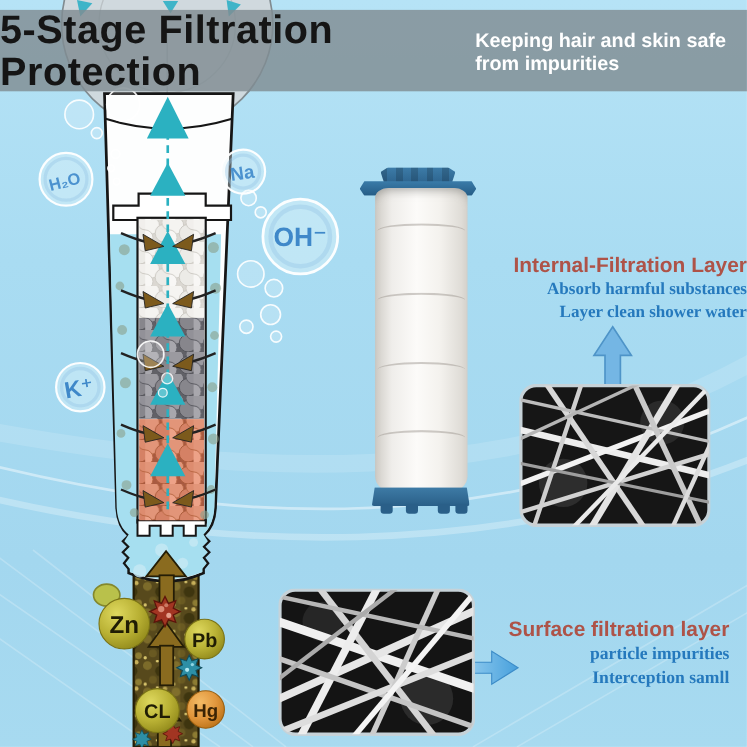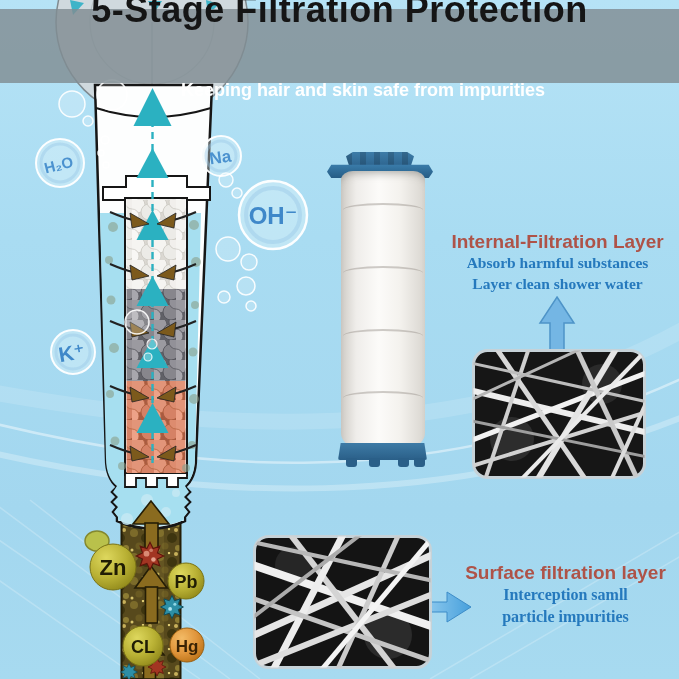--- a/index.html
+++ b/index.html
@@ -7,21 +7,21 @@
     position:relative;width:679px;height:679px;overflow:hidden;
     font-family:"Liberation Sans","DejaVu Sans",sans-serif;
     background:linear-gradient(180deg,#b6e3f6 0%,#a9dcf2 35%,#a3d7ef 75%,#a7daf0 100%);
   }
   .abs{position:absolute;}
   svg{display:block;}
   
   .band{
     position:absolute;left:0;top:9px;width:679px;height:74px;
     background:rgba(128,140,146,0.82);
-    display:flex;flex-direction:column;align-items:center;justify-content:center;
+    display:flex;flex-direction:row;align-items:center;justify-content:center;
     z-index:5;
     gap:48px;
   }
   .band-title{font-size:36px;font-weight:800;color:#151515;letter-spacing:.5px;line-height:1.05;}
   .band-sub{font-size:18px;font-weight:700;color:#ffffff;margin-top:3px;margin-left:47px;}
   
   .cart-knob{left:346px;top:152px;width:68px;height:17px;
     background:linear-gradient(180deg,#3d7ca8,#2a608a),repeating-linear-gradient(90deg,rgba(0,0,0,.16) 0 6px,transparent 6px 14px);
     background-blend-mode:multiply;
     clip-path:polygon(6% 100%,0 25%,10% 0,90% 0,100% 25%,94% 100%);border-radius:3px;z-index:3;}
@@ -32,25 +32,25 @@
     background:linear-gradient(90deg,#cfccc6 0%,#efedea 18%,#fcfbf9 45%,#f4f2ee 70%,#d9d6d0 100%);
     border-radius:12px 12px 16px 16px / 9px 9px 14px 14px;
     box-shadow:inset 0 7px 9px -5px rgba(110,110,105,.55);z-index:3;}
   .seam{position:absolute;left:2px;right:2px;height:12px;border-radius:50%;
     border-top:2px solid rgba(150,145,138,.45);}
   .cart-base{left:338px;top:443px;width:89px;height:17px;
     background:linear-gradient(180deg,#3e7ba6,#2a5f88);
     clip-path:polygon(3% 0,97% 0,100% 100%,0 100%);border-radius:2px;z-index:3;}
   .cart-foot{top:458px;width:11px;height:9px;background:#2a5f88;border-radius:0 0 3px 3px;z-index:3;}
   
-  .note{position:absolute;text-align:center;z-index:4;}
+  .note{position:absolute;text-align:right;z-index:4;}
   .note-title{font-size:19px;font-weight:800;color:#ae5348;}
   .note-line{font-size:15.5px;font-weight:800;color:#2579bd;line-height:1.35;font-family:Liberation Serif, serif;}
   .internal-note{left:436px;top:231px;width:243px;}
-  .surface-note{left:452px;top:562px;width:227px;}
+  .surface-note{left:436px;top:562px;width:227px;}
   .surface-note .note-title{font-size:19px;}
   .surface-note .note-line{font-size:16px;}
 </style>
 </head>
 <body>
 
 <div class="stage">
 
   <svg class="abs" style="left:0;top:0;z-index:1" width="679" height="679" viewBox="0 0 679 679">
     <defs>
@@ -361,17 +361,17 @@
   </svg>
 
   <div class="note internal-note">
     <div class="note-title">Internal-Filtration Layer</div>
     <div class="note-line">Absorb harmful substances</div>
     <div class="note-line">Layer clean shower water</div>
   </div>
 
   <div class="note surface-note">
     <div class="note-title">Surface filtration layer</div>
+    <div class="note-line">particle impurities</div>
     <div class="note-line">Interception samll</div>
-    <div class="note-line">particle impurities</div>
   </div>
 
 </div>
 
 </body></html>

